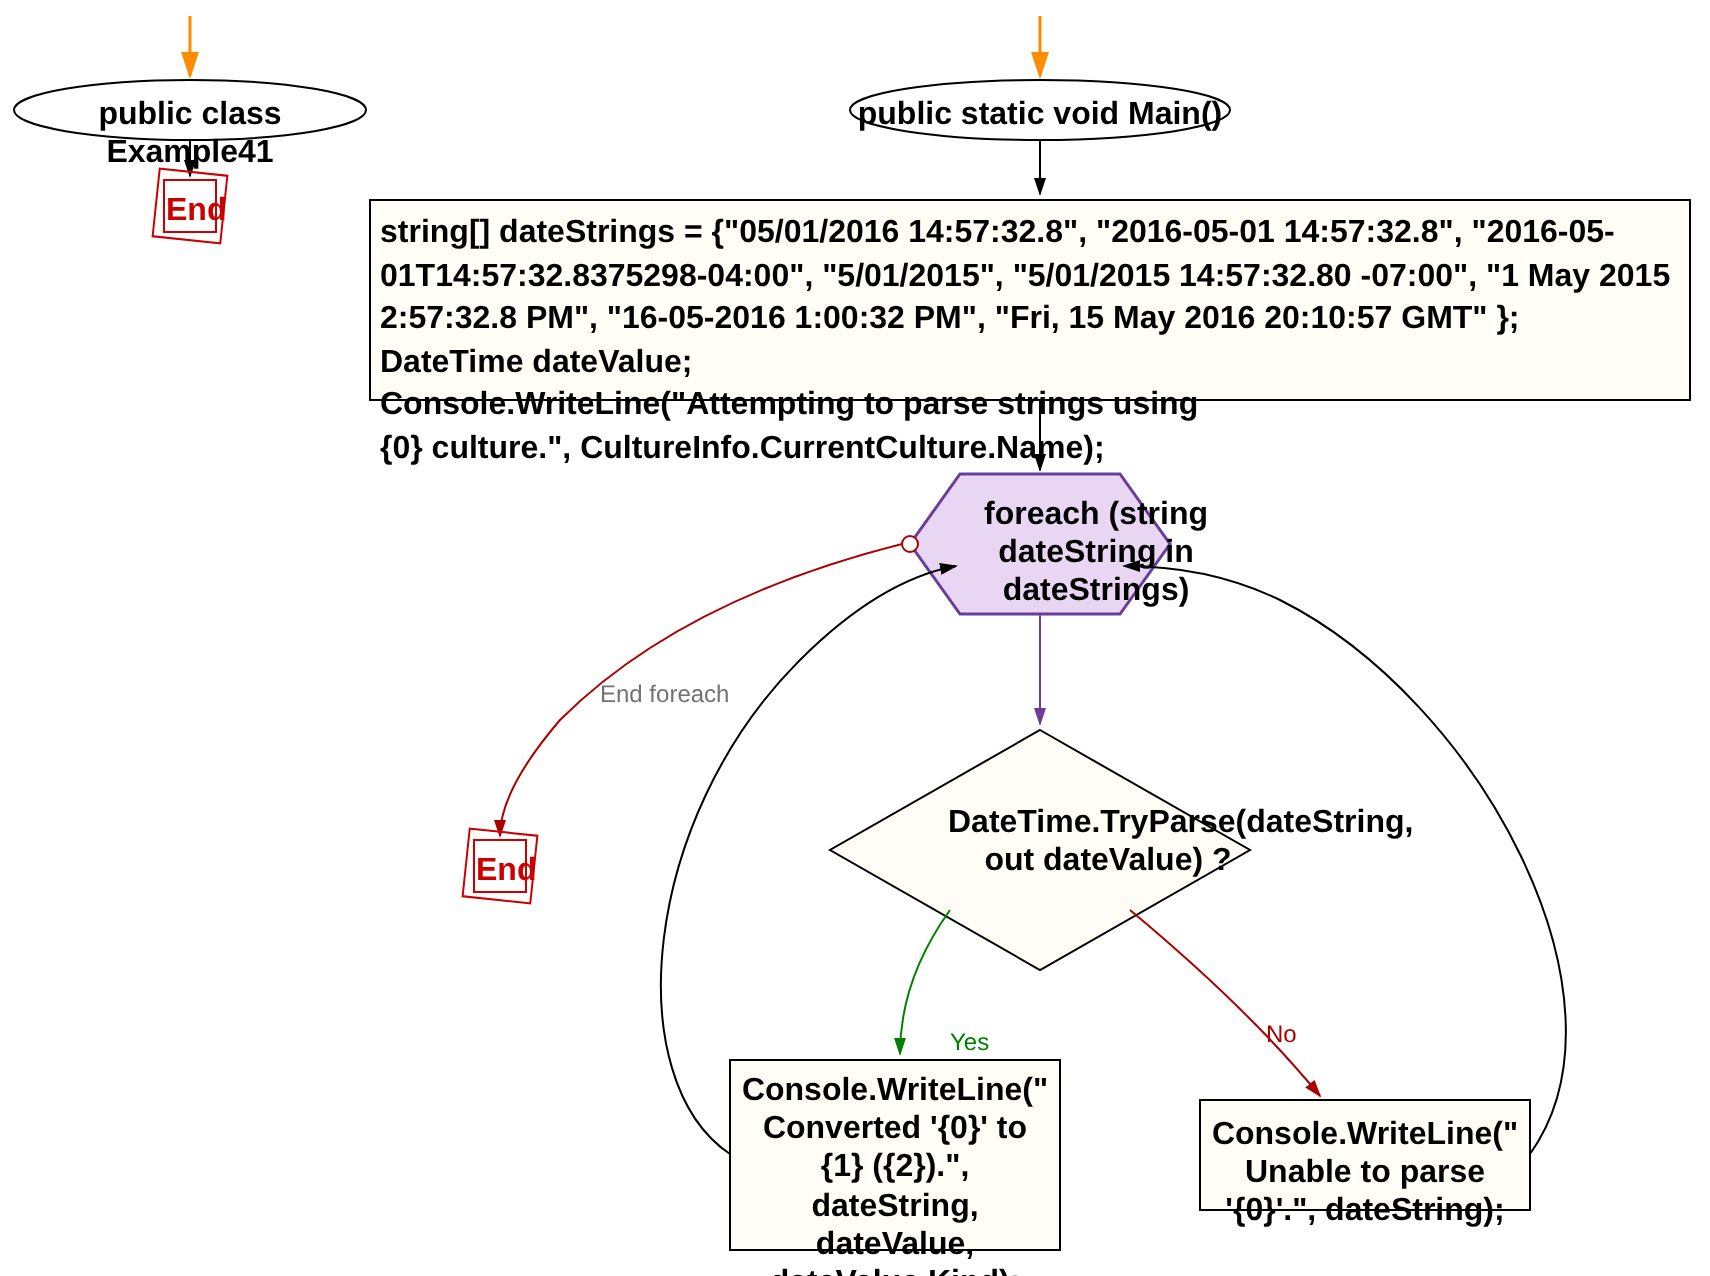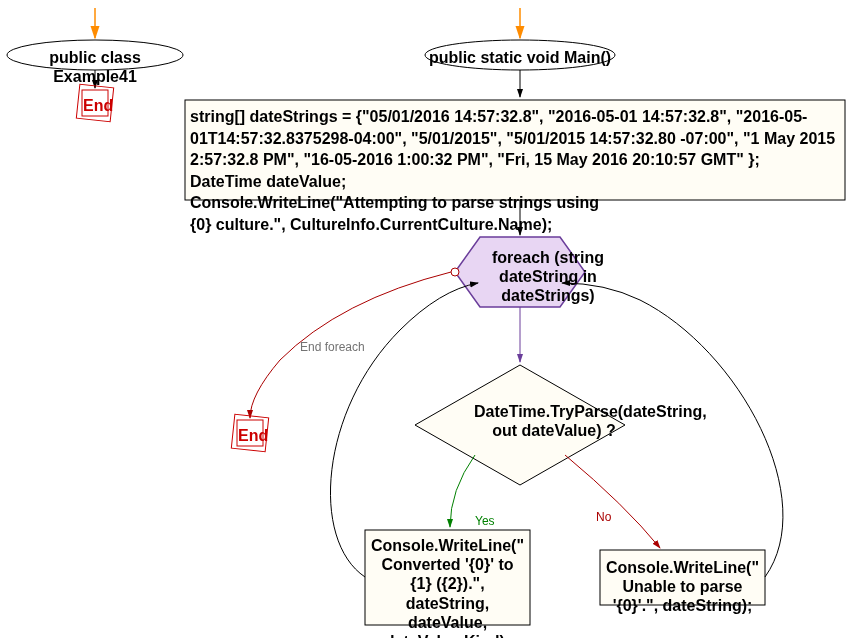--- a/index.html
+++ b/index.html
@@ -111,17 +111,17 @@
 <div class="node-text" style="left:492px; top:248px; width:112px; color:#000;">foreach (string dateString in dateStrings)</div>
 
 <div class="label-text" style="left:300px; top:340px; color:#737373;">End foreach</div>
 
 <div class="node-text" style="left:238px; top:426px; width:24px; color:#cc0000;">End</div>
 
 <div class="node-text" style="left:440px; top:402px; width:160px;margin-left:34px;">DateTime.TryParse(dateString, out dateValue) ?</div>
 
 <div class="label-text" style="left:463px; top:514px; color:#008000;margin-left:12px;">Yes</div>
 
-<div class="label-text" style="left:596px; top:510px; color:#aa0000;">No</div>
+<div class="label-text" style="left:633px; top:510px; color:#aa0000;">No</div>
 
 <div class="node-text" style="left:370px; top:536px; width:155px;">Console.WriteLine(" Converted '{0}' to {1} ({2}).", dateString, dateValue, dateValue.Kind);</div>
 
 <div class="node-text" style="left:605px; top:558px; width:155px;">Console.WriteLine(" Unable to parse '{0}'.", dateString);</div>
 
 </body></html>

